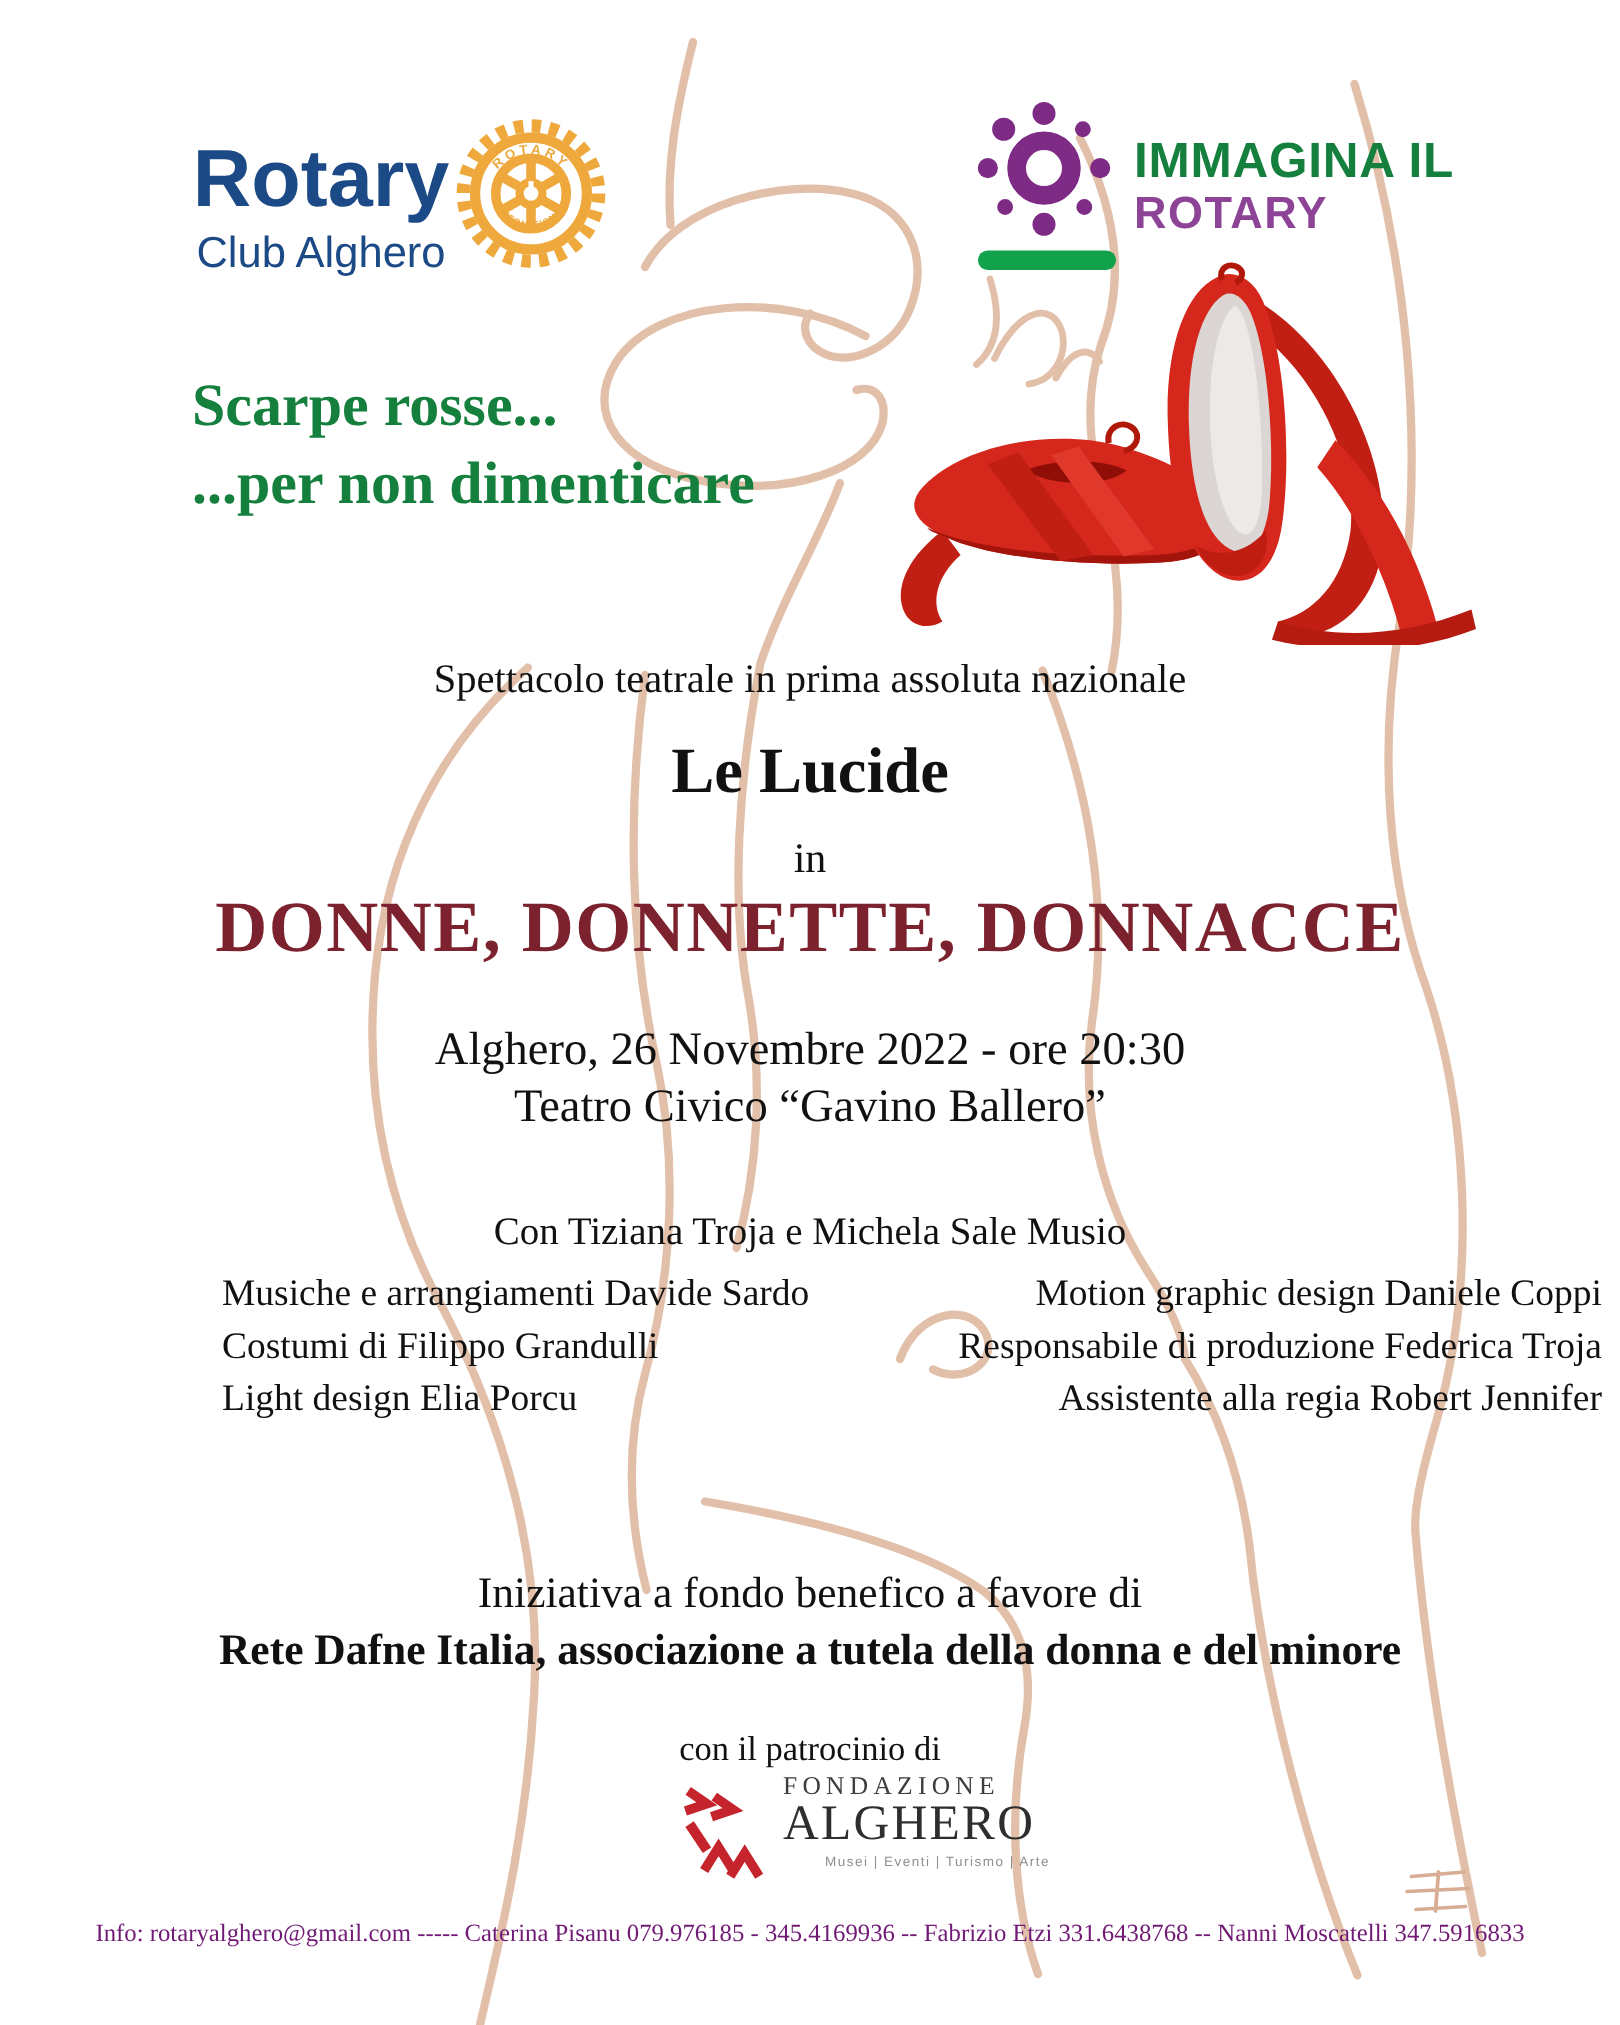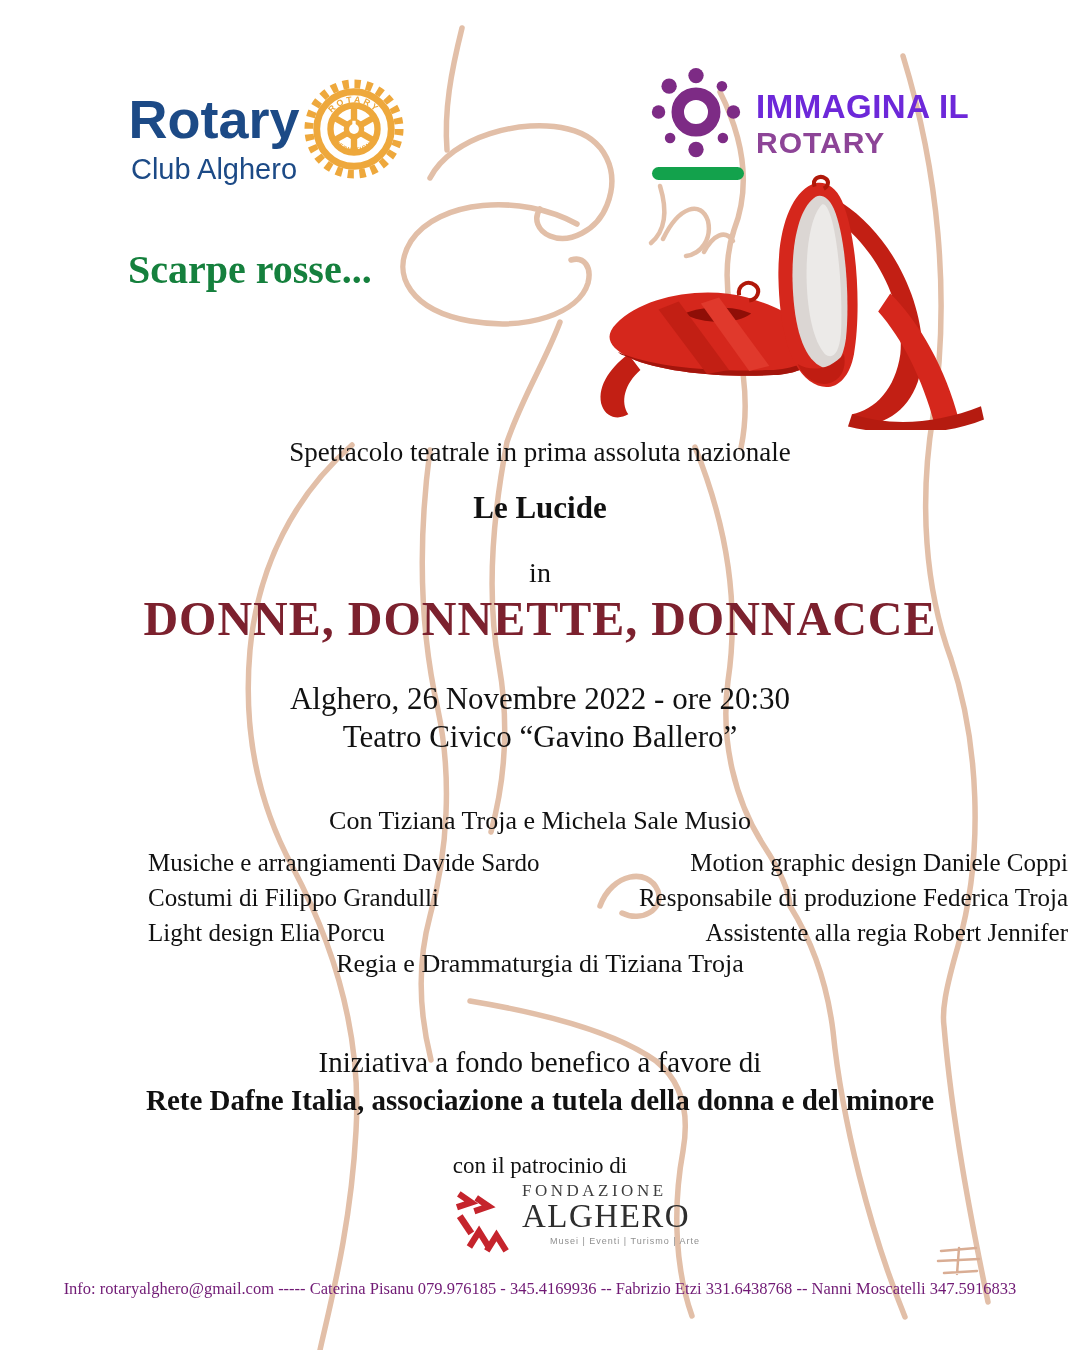--- a/index.html
+++ b/index.html
@@ -8,28 +8,28 @@
   .lineart{position:absolute;left:0;top:0;z-index:0;}
   .art{z-index:1;}
   .txt{z-index:2;}
   .center{left:0;right:0;text-align:center;}
 
   .rotary-block{left:118px;top:92px;width:192px;text-align:center;line-height:1;}
   .rotary-name{font-family:"Liberation Sans",sans-serif;font-weight:700;font-size:54px;color:#1c4a86;letter-spacing:0px;}
   .rotary-sub{font-family:"Liberation Sans",sans-serif;font-weight:500;font-size:29px;color:#1c4a86;margin-top:9px;}
 
   .imagine-text{left:756px;top:90px;line-height:1;}
-  .imagine-l1{font-family:"Liberation Sans",sans-serif;font-weight:800;font-size:33px;color:#6d28d9;letter-spacing:0.5px;}
+  .imagine-l1{font-family:"Liberation Sans",sans-serif;font-weight:800;font-size:33px;color:#15803d;letter-spacing:0.5px;}
   .imagine-l2{font-family:"Liberation Sans",sans-serif;font-weight:600;font-size:30px;color:#8d4497;margin-top:5px;letter-spacing:1px;}
   .green-bar{left:652px;top:167px;width:92px;height:13px;border-radius:7px;background:#13a24c;z-index:2;}
 
   .tagline{left:128px;top:244px;font-weight:700;font-size:40px;color:#15803d;line-height:1.3;}
 
   .kicker{top:437px;font-size:27px;}
-  .company{top:490px;font-size:31px;font-weight:700;}
+  .company{top:490px;font-size:43px;font-weight:700;}
   .connector{top:557px;font-size:28px;}
   .title{top:591px;font-size:48px;font-weight:700;color:#7c212e;letter-spacing:1px;}
   .dateline{top:681px;font-size:31px;}
   .venueline{top:719px;font-size:31px;}
 
   .starring{top:806px;font-size:26px;}
   .credcol{top:845px;font-size:25px;line-height:35px;}
   .cred-left{left:148px;width:440px;text-align:left;}
   .cred-right{left:578px;width:490px;text-align:right;}
   .direction{top:949px;font-size:26px;}
@@ -137,41 +137,41 @@
 
     <path d="M222,12 C200,22 188,60 189,105 C190,150 198,190 220,207 C238,220 258,212 264,180 C271,140 268,65 252,28 C245,12 232,7 222,12 Z" fill="#d5271c"></path>
     <path d="M226,24 C210,34 202,68 203,108 C204,146 211,178 227,190 C241,200 252,192 256,165 C260,128 256,64 244,36 C239,25 232,21 226,24 Z" fill="#dbd6d3"></path>
     <path d="M232,32 C222,42 216,72 217,108 C218,140 224,168 235,180 C243,186 249,180 251,160 C253,126 249,70 241,44 C238,35 235,30 232,32 Z" fill="#eceae8"></path>
     <path d="M208,190 C214,205 232,216 246,206 C254,200 256,190 254,180 C240,196 222,198 208,190 Z" fill="#c01d12"></path>
     <path d="M225,14 C222,6 230,2 236,6 C240,9 238,14 234,16" stroke="#b01809" stroke-width="4" fill="none"></path>
   </svg>
 
   <div class="abs txt tagline">
     <div>Scarpe rosse...</div>
+    <div>...per non dimenticare</div>
   </div>
 
   <div class="abs txt center kicker">Spettacolo teatrale in prima assoluta nazionale</div>
   <div class="abs txt center company">Le Lucide</div>
   <div class="abs txt center connector">in</div>
   <div class="abs txt center title">DONNE, DONNETTE, DONNACCE</div>
   <div class="abs txt center dateline">Alghero, 26 Novembre 2022 - ore 20:30</div>
   <div class="abs txt center venueline">Teatro Civico “Gavino Ballero”</div>
 
   <div class="abs txt center starring">Con Tiziana Troja e Michela Sale Musio</div>
   <div class="abs txt credcol cred-left">
     <div>Musiche e arrangiamenti Davide Sardo</div>
     <div>Costumi di Filippo Grandulli</div>
     <div>Light design Elia Porcu</div>
   </div>
   <div class="abs txt credcol cred-right">
     <div>Motion graphic design Daniele Coppi</div>
     <div>Responsabile di produzione Federica Troja</div>
     <div>Assistente alla regia Robert Jennifer</div>
   </div>
-  <div class="abs txt center direction">Regia e Drammaturgia di Tiziana Troja</div>
 
   <div class="abs txt center charity1">Iniziativa a fondo benefico a favore di</div>
   <div class="abs txt center charity2">Rete Dafne Italia, associazione a tutela della donna e del minore</div>
 
   <div class="abs txt center patron-label">con il patrocinio di</div>
   <div class="abs foundation">
     <svg width="58" height="72" viewBox="0 0 60 72" fill="none" stroke="#c5242c" stroke-width="6.5" stroke-linejoin="miter">
       <path d="M6,12 L20,19 L6,26" transform="rotate(8 13 19)"></path>
       <path d="M24,16 L38,23 L24,30" transform="rotate(8 31 23)"></path>
       <path d="M8,34 L20,52" stroke-width="7"></path>

